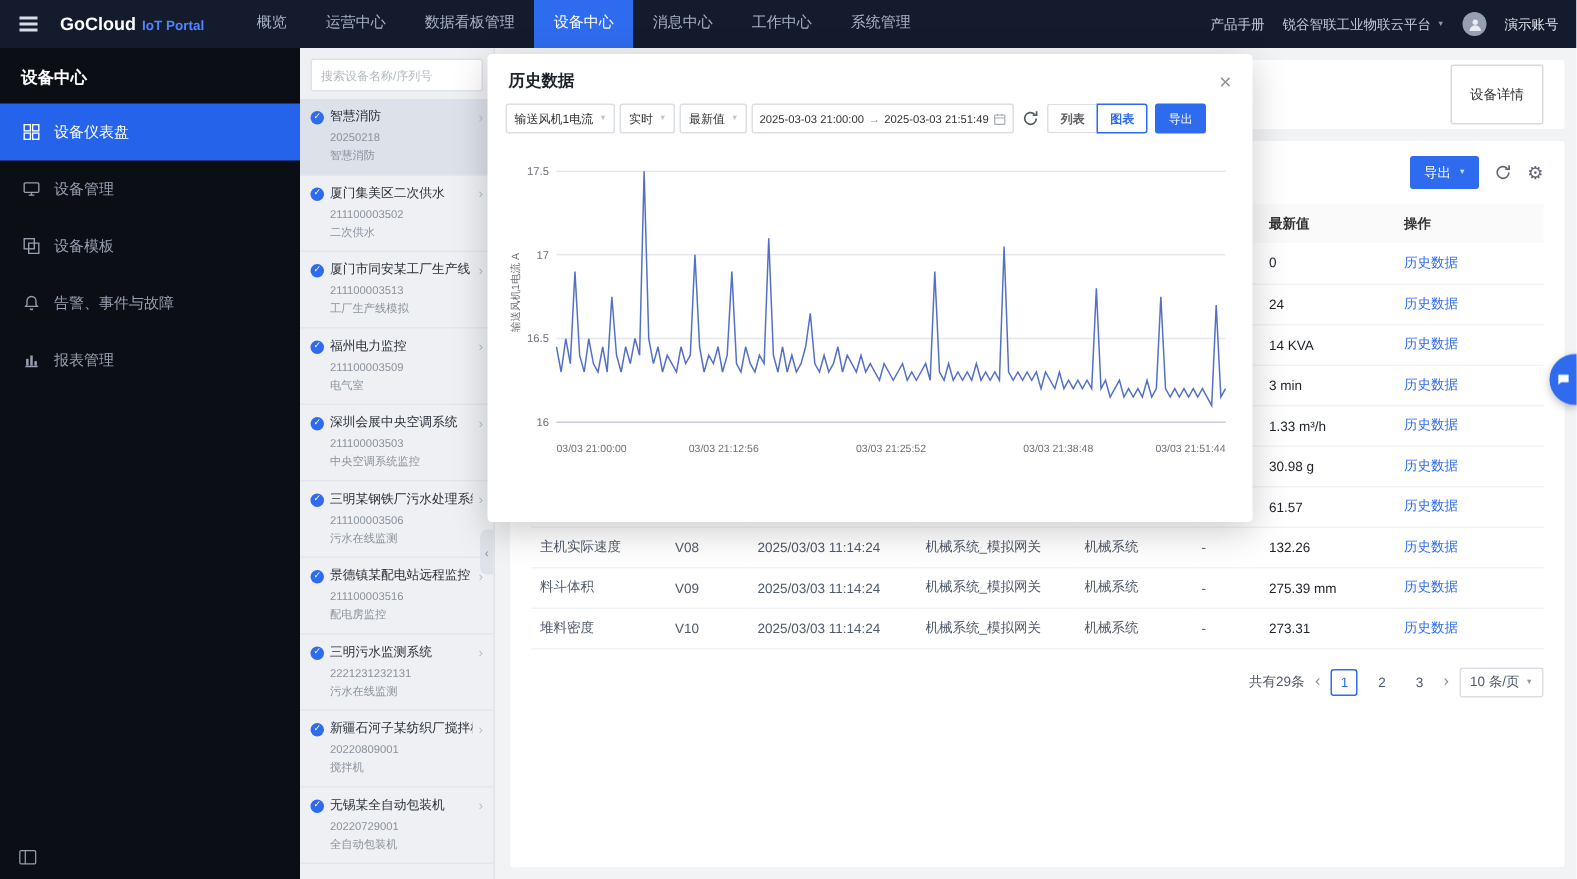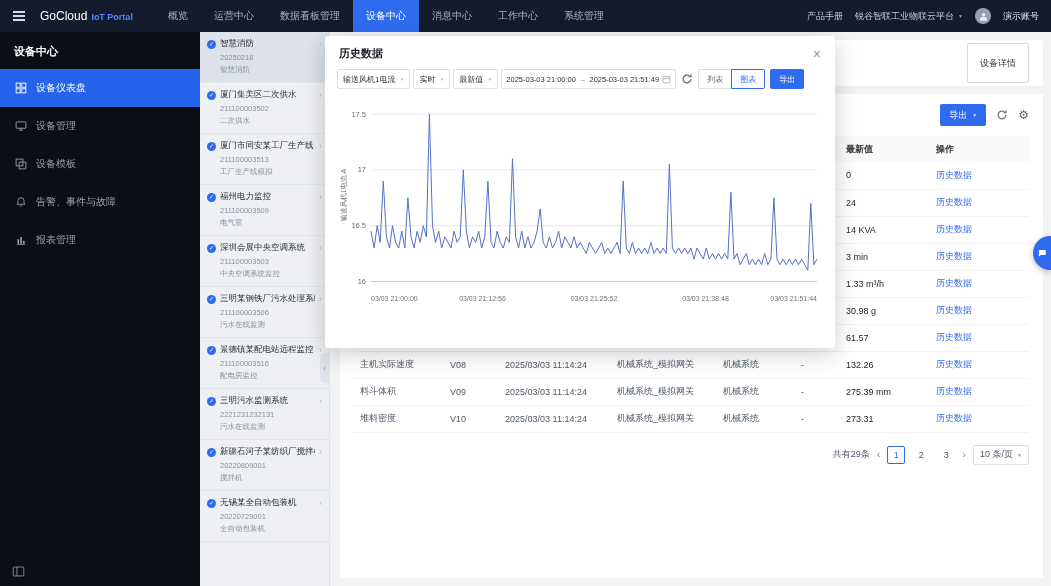--- a/index.html
+++ b/index.html
@@ -4,21 +4,21 @@
 <style>
   * { margin:0; padding:0; box-sizing:border-box; }
   html,body { width:1051px; height:586px; overflow:hidden; }
   body { font-family:"Liberation Sans","DejaVu Sans",sans-serif; background:#f2f3f5; position:relative; color:#333; }
 
   
   .nav { height:32px; background:#141b2d; display:flex; align-items:center; }
   .burger { width:38px; height:32px; display:flex; flex-direction:column; justify-content:center; align-items:center; gap:2.5px; cursor:pointer; flex:none; }
   .burger i { width:12px; height:1.5px; background:#d7dde8; display:block; }
   .logo { display:flex; align-items:baseline; margin:0 8px 0 2px; white-space:nowrap; }
-  .logo-main { font-size:12px; font-weight:400; color:#fff; }
+  .logo-main { font-size:12px; font-weight:700; color:#fff; }
   .logo-sub  { font-size:9px; font-weight:700; color:#4f86ff; margin-left:4px; }
   .nav-menu { display:flex; height:32px; margin-left:14px; }
   .nav-item { padding:0 13px; line-height:32px; font-size:10px; color:#a8b2c7; cursor:pointer; white-space:nowrap; }
   .nav-item.active { background:#2f6bef; color:#fff; }
   .nav-right { margin-left:auto; display:flex; align-items:center; gap:12px; padding-right:12px; font-size:9px; color:#c3cbdc; white-space:nowrap; }
   .nav-sel { display:flex; align-items:center; gap:4px; cursor:pointer; }
   .caret-s { font-size:5px; color:#8f99ad; }
   .avatar { width:16px; height:16px; border-radius:50%; background:#97a0b2; display:flex; align-items:center; justify-content:center; overflow:hidden; cursor:pointer; }
   .avatar svg { width:11px; height:11px; }
   .user-name { color:#e6eaf2; cursor:pointer; }
@@ -77,21 +77,21 @@
   .modal-close { font-size:14px; color:#909399; cursor:pointer; line-height:1; }
   .modal-toolbar { display:flex; align-items:center; gap:3px; padding:0 12px; white-space:nowrap; }
   .sel { height:20px; border:1px solid #dcdfe6; border-radius:2px; display:flex; align-items:center; gap:4px; padding:0 5px; font-size:8px; color:#333; cursor:pointer; background:#fff; }
   .sel .caret-s { color:#c0c4cc; }
   .date-range { height:20px; border:1px solid #dcdfe6; border-radius:2px; display:flex; align-items:center; gap:3px; padding:0 4px; font-size:7.5px; color:#333; background:#fff; cursor:pointer; }
   .date-range .arrow { color:#909399; }
   .date-range svg { width:9px; height:9px; color:#a8abb2; flex:none; }
   .refresh { color:#4e5969; display:flex; cursor:pointer; margin:0 2px; }
   .refresh svg { width:12px; height:12px; }
   .seg { display:flex; }
-  .seg-btn { height:20px; padding:0 8px; font-size:8px; display:flex; align-items:center; border:1px solid #dcdfe6; background:#fff; color:#606266; cursor:pointer; position:relative; }
+  .seg-btn { height:20px; padding:0 8px; font-size:8px; display:flex; align-items:center; border:1px solid #dcdfe6; background:#fff; color:#606266; cursor:pointer; position:relative;font-weight:bold; }
   .seg-btn:first-child { border-radius:2px 0 0 2px; border-right:none; }
   .seg-btn:last-child { border-radius:0 2px 2px 0; }
   .seg-btn.active { border:1px solid #2f6bef; color:#2f6bef; z-index:1; }
   .modal-export { height:20px; padding:0 9px; font-size:8px; background:#2f6bef; color:#fff; border:none; border-radius:2px; cursor:pointer; margin-left:2px; font-family:inherit; }
   .chart-wrap { flex:1; padding:6px 12px 4px; }
 
   
   .float-tab { position:fixed; right:0; top:236px; width:18px; height:34px; background:#2f6bef; border-radius:17px 0 0 17px; display:flex; align-items:center; justify-content:center; box-shadow:0 2px 6px rgba(0,0,0,.25); cursor:pointer; z-index:60; }
   .float-tab svg { width:10px; height:10px; }
 </style>
@@ -191,20 +191,21 @@
       </div>
     <div class="side-bottom">
       <svg viewBox="0 0 16 16" width="13" height="13">
           <rect x="1.5" y="2.5" width="13" height="11" rx="1" fill="none" stroke="currentColor"></rect>
           <line x1="6" y1="2.5" x2="6" y2="13.5" stroke="currentColor"></line>
         </svg>
     </div>
   </aside>
 
   <section class="device-panel">
+    <input class="device-search" placeholder="搜索设备名称/序列号" style="">
     <div class="device-items" id="device-items">
         <div class="device-item selected">
           <div class="di-top">
             <span class="check">✓</span>
             <span class="di-name">智慧消防</span>
             <span class="di-chev">›</span>
           </div>
           <div class="di-sub">20250218</div>
           <div class="di-sub">智慧消防</div>
         </div>

